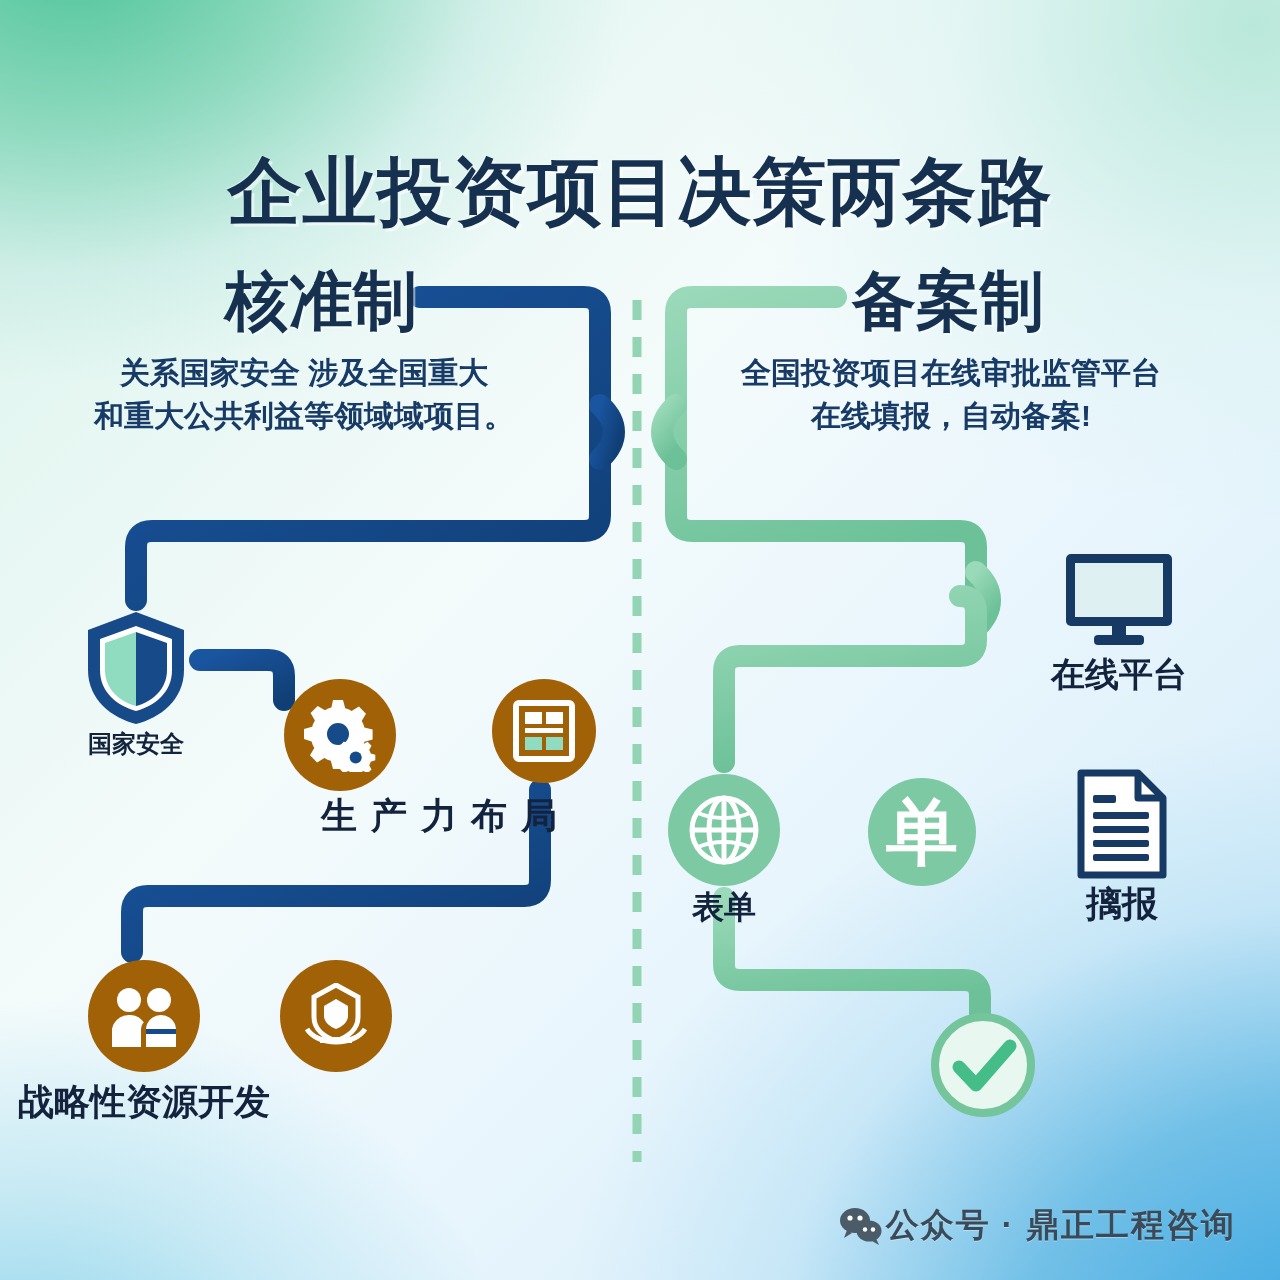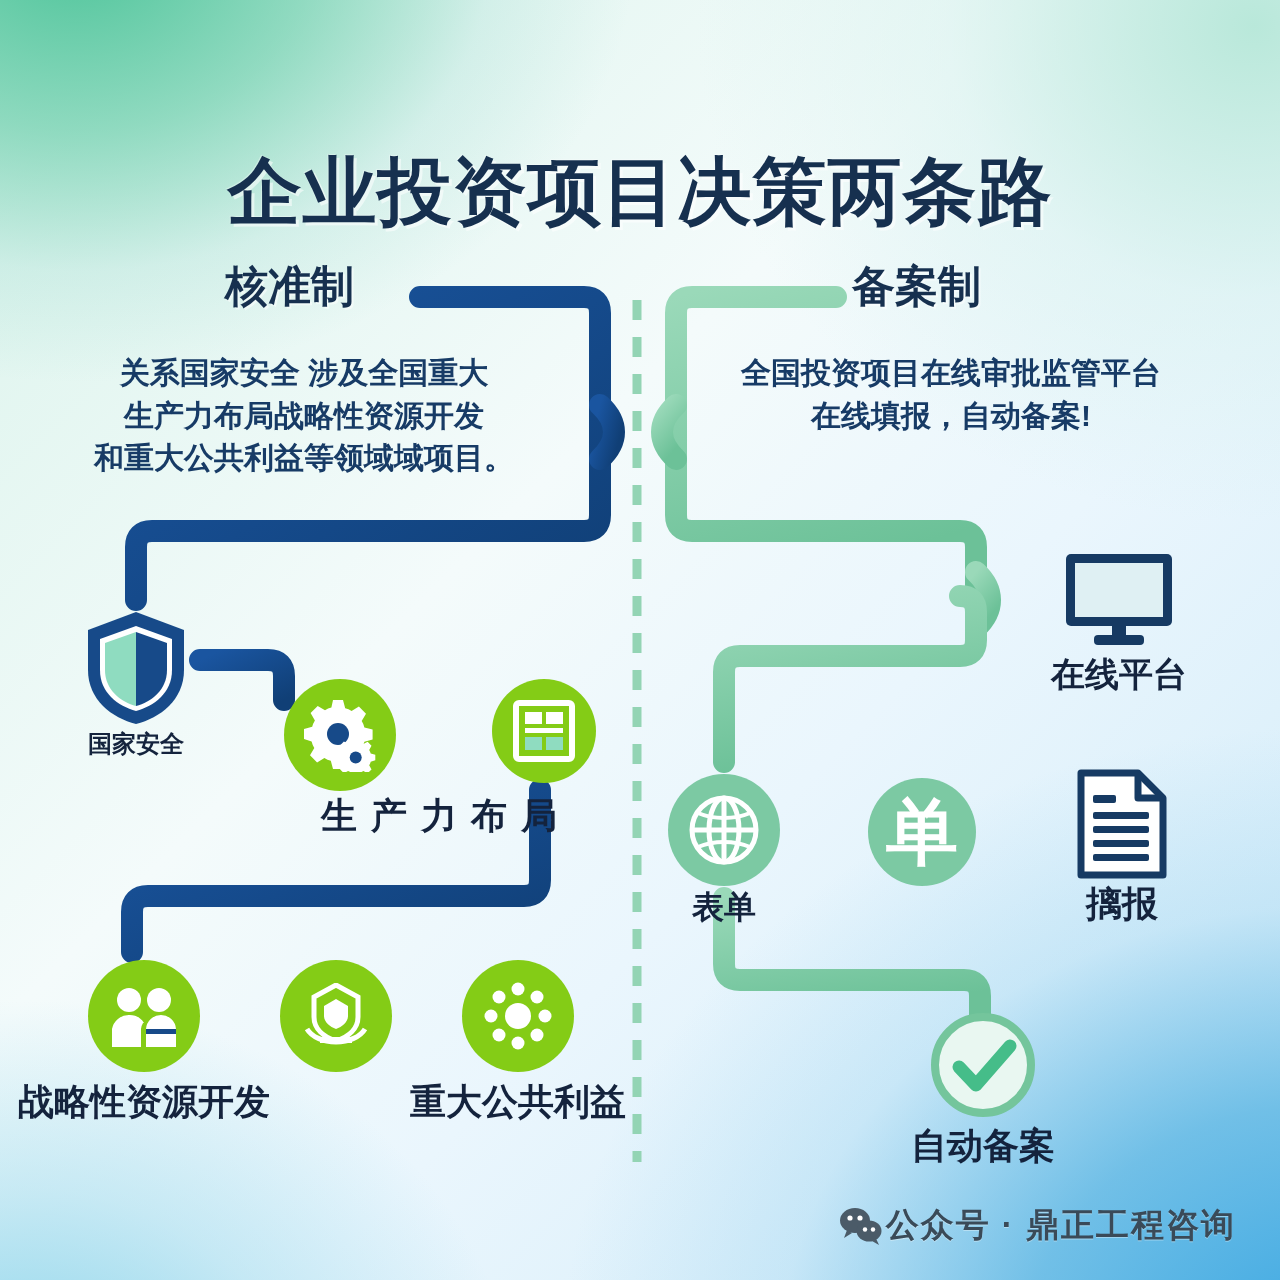--- a/index.html
+++ b/index.html
@@ -25,21 +25,21 @@
     text-align:center;
     font-size:74px; font-weight:bold; letter-spacing:1px;
     color:#16304f;
     text-shadow:3px 3px 0 rgba(255,255,255,0.55), -1px -1px 0 rgba(255,255,255,0.3);
     font-family:"Liberation Sans","DejaVu Sans",sans-serif;
     margin-top:47px;
   }
 
   
   .col-head{
-    position:absolute; font-size:43px; font-weight:bold; color:#16304f;
+    position:absolute; font-size:64px; font-weight:bold; color:#16304f;
     text-shadow:2px 2px 0 rgba(255,255,255,0.5);
     white-space:nowrap;
   }
   .col-head.left{  left:225px; top:258px; }
   .col-head.right{ left:852px; top:258px; }
 
   .col-body{
     position:absolute; color:#173b66; font-size:30px; font-weight:bold;
     line-height:1.42; text-align:center; white-space:nowrap;
   }
@@ -50,21 +50,21 @@
   .node{ position:absolute; }
   .node .label{
     position:absolute; left:50%; transform:translateX(-50%);
     white-space:nowrap; color:#14233d; font-weight:bold;
   }
 
   .circ{
     border-radius:50%;
     display:flex; align-items:center; justify-content:center;
   }
-  .circ.blue { background:#84cc16; }
+  .circ.blue { background:#a16207; }
   .circ.green{ background:#7cc9a3; }
 
   .cjk-glyph{
     color:#fff; font-weight:bold; font-family:"Liberation Sans","DejaVu Sans",sans-serif;
   }
 
   
   .footer{
     position:absolute; right:44px; bottom:32px;
     display:flex; align-items:center; gap:3px;
@@ -131,21 +131,20 @@
   <line x1="637" y1="300" x2="637" y2="1162" stroke="#93d4b4" stroke-width="9" stroke-dasharray="20 17" stroke-linecap="butt"></line>
 </svg>
 
 <div class="layer">
 
   <div class="title">企业投资项目决策两条路</div>
 
   <div class="col-head left">核准制</div>
   <div class="col-body left">
     <div>关系国家安全 涉及全国重大</div>
-    <div>生产力布局战略性资源开发</div>
     <div>和重大公共利益等领域域项目。</div>
   </div>
 
   <div class="node" style="left:80px; top:608px; width:112px; height:118px;">
     <svg width="112" height="118" viewBox="0 0 112 118">
       <path d="M56 4 L104 22 V62 C104 92 80 110 56 116 C32 110 8 92 8 62 V22 Z" fill="#174a89"></path>
       <path d="M56 18 L92 31 V62 C92 85 74 98 56 103 C38 98 20 85 20 62 V31 Z" fill="#ffffff"></path>
       <path d="M56 24 L87 35 V62 C87 82 71 94 56 98 Z" fill="#174a89"></path>
       <path d="M56 24 L25 35 V62 C25 82 41 94 56 98 Z" fill="#8fdcc0"></path>
     </svg>
@@ -193,34 +192,20 @@
 
   <div class="node circ blue" style="left:280px; top:960px; width:112px; height:112px;">
     <svg width="66" height="66" viewBox="0 0 66 66">
       <path d="M33 2 L55 14 V34 C55 46 45 54 33 58 C21 54 11 46 11 34 V14 Z" fill="none" stroke="#fff" stroke-width="5"></path>
       <path d="M33 16 L45 23 V33 C45 39 39 44 33 46 C27 44 21 39 21 33 V23 Z" fill="#fff"></path>
       <path d="M4 46 a31 20 0 0 0 58 0" fill="none" stroke="#fff" stroke-width="5"></path>
       <rect x="17" y="54" width="32" height="6" fill="#fff"></rect>
     </svg>
   </div>
 
-  <div class="node circ blue" style="left:462px; top:960px; width:112px; height:112px;">
-    <svg width="70" height="70" viewBox="0 0 70 70">
-      <circle cx="35" cy="35" r="13" fill="#fff"></circle>
-      <circle cx="35" cy="8" r="6.5" fill="#fff"></circle>
-      <circle cx="54" cy="16" r="6.5" fill="#fff"></circle>
-      <circle cx="62" cy="35" r="6.5" fill="#fff"></circle>
-      <circle cx="54" cy="54" r="6.5" fill="#fff"></circle>
-      <circle cx="35" cy="62" r="6.5" fill="#fff"></circle>
-      <circle cx="16" cy="54" r="6.5" fill="#fff"></circle>
-      <circle cx="8" cy="35" r="6.5" fill="#fff"></circle>
-      <circle cx="16" cy="16" r="6.5" fill="#fff"></circle>
-    </svg>
-    <span class="label" style="top:118px; font-size:36px;">重大公共利益</span>
-  </div>
 
   <div class="col-head right">备案制</div>
   <div class="col-body right">
     <div>全国投资项目在线审批监管平台</div>
     <div>在线填报，自动备案!</div>
   </div>
 
   <div class="node" style="left:1064px; top:552px; width:110px; height:98px;">
     <svg width="110" height="98" viewBox="0 0 110 98">
       <rect x="2" y="2" width="106" height="72" rx="5" fill="#163a63"></rect>
@@ -258,21 +243,20 @@
       <rect x="17" y="86" width="56" height="7" rx="2" fill="#163a63"></rect>
     </svg>
     <span class="label" style="top:112px; font-size:36px;">摛报</span>
   </div>
 
   <div class="node" style="left:928px; top:1010px; width:110px; height:110px;">
     <svg width="110" height="110" viewBox="0 0 110 110">
       <circle cx="55" cy="55" r="48" fill="#e9f7f1" stroke="#74c59c" stroke-width="8"></circle>
       <path d="M31 57 L48 75 L82 36" fill="none" stroke="#45bd89" stroke-width="13" stroke-linecap="round" stroke-linejoin="round"></path>
     </svg>
-    <span class="label" style="top:112px; font-size:36px;">自动备案</span>
   </div>
 
 </div>
 
 <div class="footer">
   <svg width="44" height="38" viewBox="0 0 44 38">
     <ellipse cx="16" cy="13.5" rx="15" ry="12.5" fill="#4b5b68"></ellipse>
     <path d="M8 23 L5 31 L13 26 Z" fill="#4b5b68"></path>
     <circle cx="11" cy="11" r="2.6" fill="#fff"></circle>
     <circle cx="21" cy="11" r="2.6" fill="#fff"></circle>

